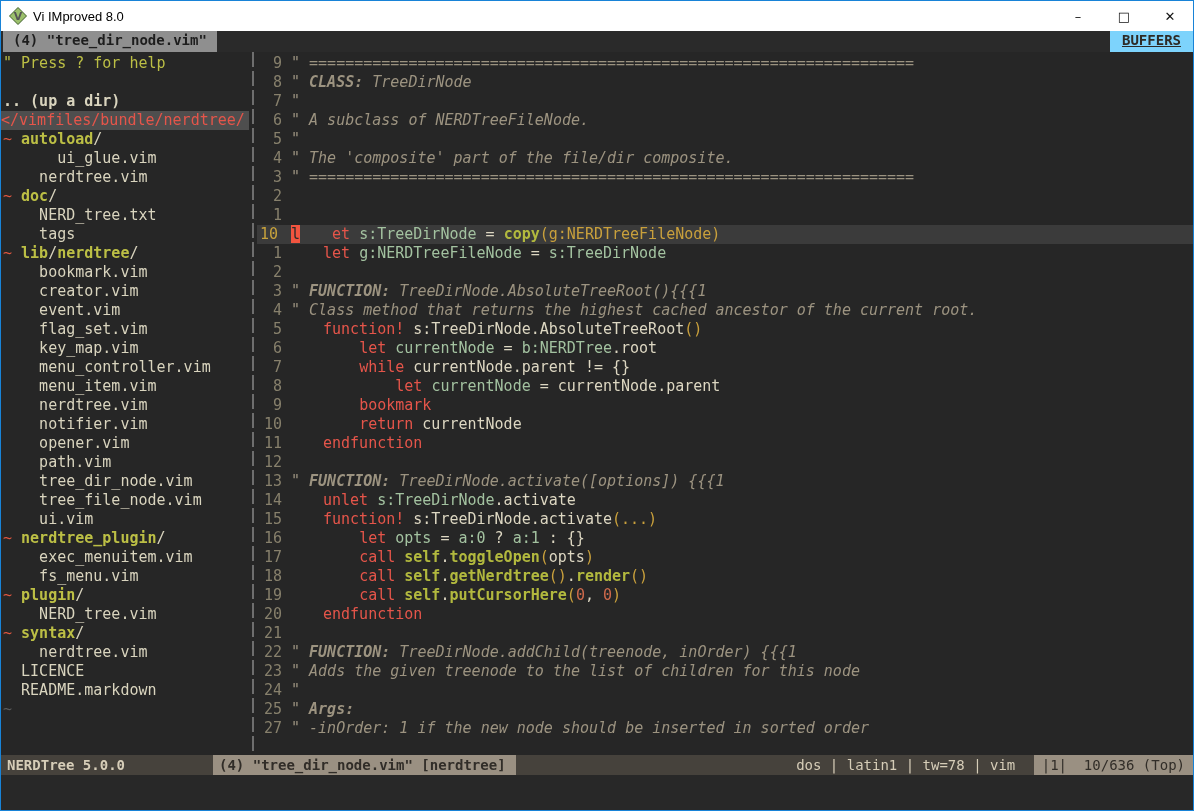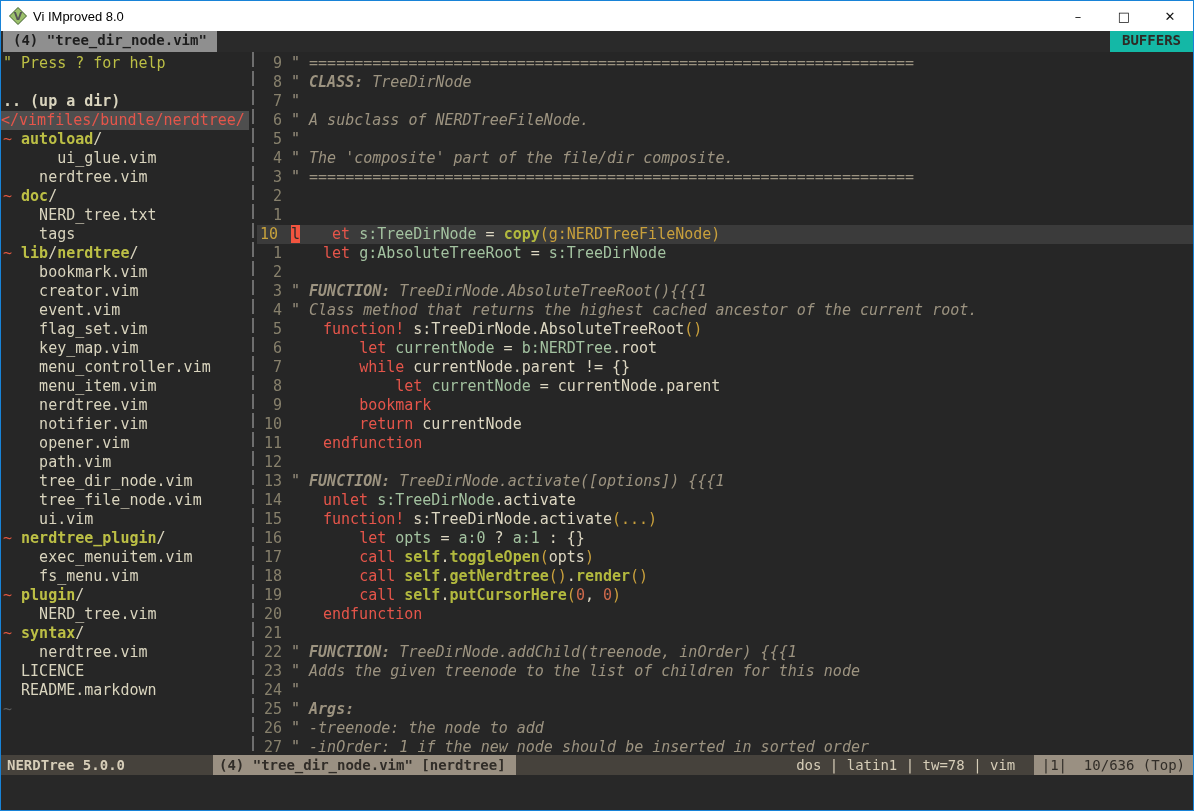--- a/index.html
+++ b/index.html
@@ -13,21 +13,21 @@
   .vim-icon { margin:0 6px 0 8px; display:flex; }
   .title-text { font-family:"Liberation Sans", sans-serif; font-size:13px; color:#000; }
   .win-controls { margin-left:auto; display:flex; height:100%; }
   .wbtn { width:46px; height:100%; display:flex; align-items:center; justify-content:center;
           font-family:"DejaVu Sans", sans-serif; font-size:13px; color:#111; cursor:default; }
   
   .tabline { height:21px; background:#2a2a2a; display:flex; align-items:stretch; flex:0 0 auto;
              font-size:14px; font-weight:bold; }
   .tab-active { background:#8f8f8f; color:#1d1d1d; padding:1px 10px 0 10px; margin-left:2px; white-space:pre; }
   .tab-fill { flex:1; }
-  .tab-buffers { background:#14b8a6; color:#2e2a25; padding:1px 12px 0 12px; }
+  .tab-buffers { background:#7dd3fc; color:#2e2a25; padding:1px 12px 0 12px;text-decoration:underline; }
   
   .main { height:703px; display:flex; flex:0 0 auto; background:#262626; }
   .nerdtree { width:248px; overflow:hidden; padding-top:2px; }
   .trow { height:19px; line-height:19px; font-size:15px; white-space:pre; padding-left:2px; }
   .trow-root { background:#4e4e4e; padding-left:0; }
   .vsep { width:8px; position:relative; }
   .vsep::before { content:""; position:absolute; left:3px; top:0; bottom:0; width:2px;
     background:repeating-linear-gradient(to bottom,#6e6e6e 0 15px,rgba(0,0,0,0) 15px 19px); }
   .codewin { flex:1; overflow:hidden; padding-top:2px; }
   .crow { height:19px; line-height:19px; font-size:15px; display:flex; white-space:pre; }
@@ -135,21 +135,21 @@
           <div class="crow"><span class="ln">9</span><span class="ltext"><span class="c-com">" ===================================================================</span></span></div>
           <div class="crow"><span class="ln">8</span><span class="ltext"><span class="c-com">" </span><span class="c-comb">CLASS:</span><span class="c-com"> TreeDirNode</span></span></div>
           <div class="crow"><span class="ln">7</span><span class="ltext"><span class="c-com">"</span></span></div>
           <div class="crow"><span class="ln">6</span><span class="ltext"><span class="c-com">" A subclass of NERDTreeFileNode.</span></span></div>
           <div class="crow"><span class="ln">5</span><span class="ltext"><span class="c-com">"</span></span></div>
           <div class="crow"><span class="ln">4</span><span class="ltext"><span class="c-com">" The 'composite' part of the file/dir composite.</span></span></div>
           <div class="crow"><span class="ln">3</span><span class="ltext"><span class="c-com">" ===================================================================</span></span></div>
           <div class="crow"><span class="ln">2</span><span class="ltext"></span></div>
           <div class="crow"><span class="ln">1</span><span class="ltext"></span></div>
           <div class="crow crow-cur"><span class="ln">10</span><span class="ltext"><span class="c-cursor">l</span><span class="c-kw">et</span><span class="c-pl"> </span><span class="c-id">s:TreeDirNode</span><span class="c-pl"> = </span><span class="c-fn">copy</span><span class="c-par">(g:NERDTreeFileNode)</span></span></div>
-          <div class="crow"><span class="ln">1</span><span class="ltext"><span class="c-kw">let</span><span class="c-pl"> </span><span class="c-id">g:AbsoluteTreeRoot</span><span class="c-pl"> = </span><span class="c-id">s:TreeDirNode</span></span></div>
+          <div class="crow"><span class="ln">1</span><span class="ltext"><span class="c-kw">let</span><span class="c-pl"> </span><span class="c-id">g:NERDTreeFileNode</span><span class="c-pl"> = </span><span class="c-id">s:TreeDirNode</span></span></div>
           <div class="crow"><span class="ln">2</span><span class="ltext"></span></div>
           <div class="crow"><span class="ln">3</span><span class="ltext"><span class="c-com">" </span><span class="c-comb">FUNCTION:</span><span class="c-com"> TreeDirNode.AbsoluteTreeRoot(){{{1</span></span></div>
           <div class="crow"><span class="ln">4</span><span class="ltext"><span class="c-com">" Class method that returns the highest cached ancestor of the current root.</span></span></div>
           <div class="crow"><span class="ln">5</span><span class="ltext"><span class="c-kw">function!</span><span class="c-pl"> s:TreeDirNode.AbsoluteTreeRoot</span><span class="c-par">()</span></span></div>
           <div class="crow"><span class="ln">6</span><span class="ltext"><span class="c-pl">    </span><span class="c-kw">let</span><span class="c-pl"> </span><span class="c-id">currentNode</span><span class="c-pl"> = </span><span class="c-id">b:NERDTree</span><span class="c-pl">.root</span></span></div>
           <div class="crow"><span class="ln">7</span><span class="ltext"><span class="c-pl">    </span><span class="c-kw">while</span><span class="c-pl"> currentNode.parent != {}</span></span></div>
           <div class="crow"><span class="ln">8</span><span class="ltext"><span class="c-pl">        </span><span class="c-kw">let</span><span class="c-pl"> </span><span class="c-id">currentNode</span><span class="c-pl"> = currentNode.parent</span></span></div>
           <div class="crow"><span class="ln">9</span><span class="ltext"><span class="c-pl">    </span><span class="c-kw">bookmark</span></span></div>
           <div class="crow"><span class="ln">10</span><span class="ltext"><span class="c-pl">    </span><span class="c-kw">return</span><span class="c-pl"> currentNode</span></span></div>
           <div class="crow"><span class="ln">11</span><span class="ltext"><span class="c-kw">endfunction</span></span></div>
@@ -160,21 +160,20 @@
           <div class="crow"><span class="ln">16</span><span class="ltext"><span class="c-pl">    </span><span class="c-kw">let</span><span class="c-pl"> </span><span class="c-id">opts</span><span class="c-pl"> = </span><span class="c-id">a:0</span><span class="c-pl"> ? </span><span class="c-id">a:1</span><span class="c-pl"> : {}</span></span></div>
           <div class="crow"><span class="ln">17</span><span class="ltext"><span class="c-pl">    </span><span class="c-kw">call</span><span class="c-pl"> </span><span class="c-fn">self</span><span class="c-pl">.</span><span class="c-fn">toggleOpen</span><span class="c-par">(</span><span class="c-pl">opts</span><span class="c-par">)</span></span></div>
           <div class="crow"><span class="ln">18</span><span class="ltext"><span class="c-pl">    </span><span class="c-kw">call</span><span class="c-pl"> </span><span class="c-fn">self</span><span class="c-pl">.</span><span class="c-fn">getNerdtree</span><span class="c-par">()</span><span class="c-pl">.</span><span class="c-fn">render</span><span class="c-par">()</span></span></div>
           <div class="crow"><span class="ln">19</span><span class="ltext"><span class="c-pl">    </span><span class="c-kw">call</span><span class="c-pl"> </span><span class="c-fn">self</span><span class="c-pl">.</span><span class="c-fn">putCursorHere</span><span class="c-par">(</span><span class="c-num">0</span><span class="c-pl">, </span><span class="c-num">0</span><span class="c-par">)</span></span></div>
           <div class="crow"><span class="ln">20</span><span class="ltext"><span class="c-kw">endfunction</span></span></div>
           <div class="crow"><span class="ln">21</span><span class="ltext"></span></div>
           <div class="crow"><span class="ln">22</span><span class="ltext"><span class="c-com">" </span><span class="c-comb">FUNCTION:</span><span class="c-com"> TreeDirNode.addChild(treenode, inOrder) {{{1</span></span></div>
           <div class="crow"><span class="ln">23</span><span class="ltext"><span class="c-com">" Adds the given treenode to the list of children for this node</span></span></div>
           <div class="crow"><span class="ln">24</span><span class="ltext"><span class="c-com">"</span></span></div>
           <div class="crow"><span class="ln">25</span><span class="ltext"><span class="c-com">" </span><span class="c-comb">Args:</span></span></div>
-          <div class="crow"><span class="ln">26</span><span class="ltext"><span class="c-com">" -treenode: the node to add</span></span></div>
           <div class="crow"><span class="ln">27</span><span class="ltext"><span class="c-com">" -inOrder: 1 if the new node should be inserted in sorted order</span></span></div>
         </div>
     </div>
   </div>
 
   <div class="statusline">
     <div class="st-nerdtree">NERDTree 5.0.0</div>
     <div class="st-active">(4) "tree_dir_node.vim" [nerdtree]</div>
     <div class="st-info">dos | latin1 | tw=78 | vim </div>
     <div class="st-pos">|1|  10/636 (Top)</div>

